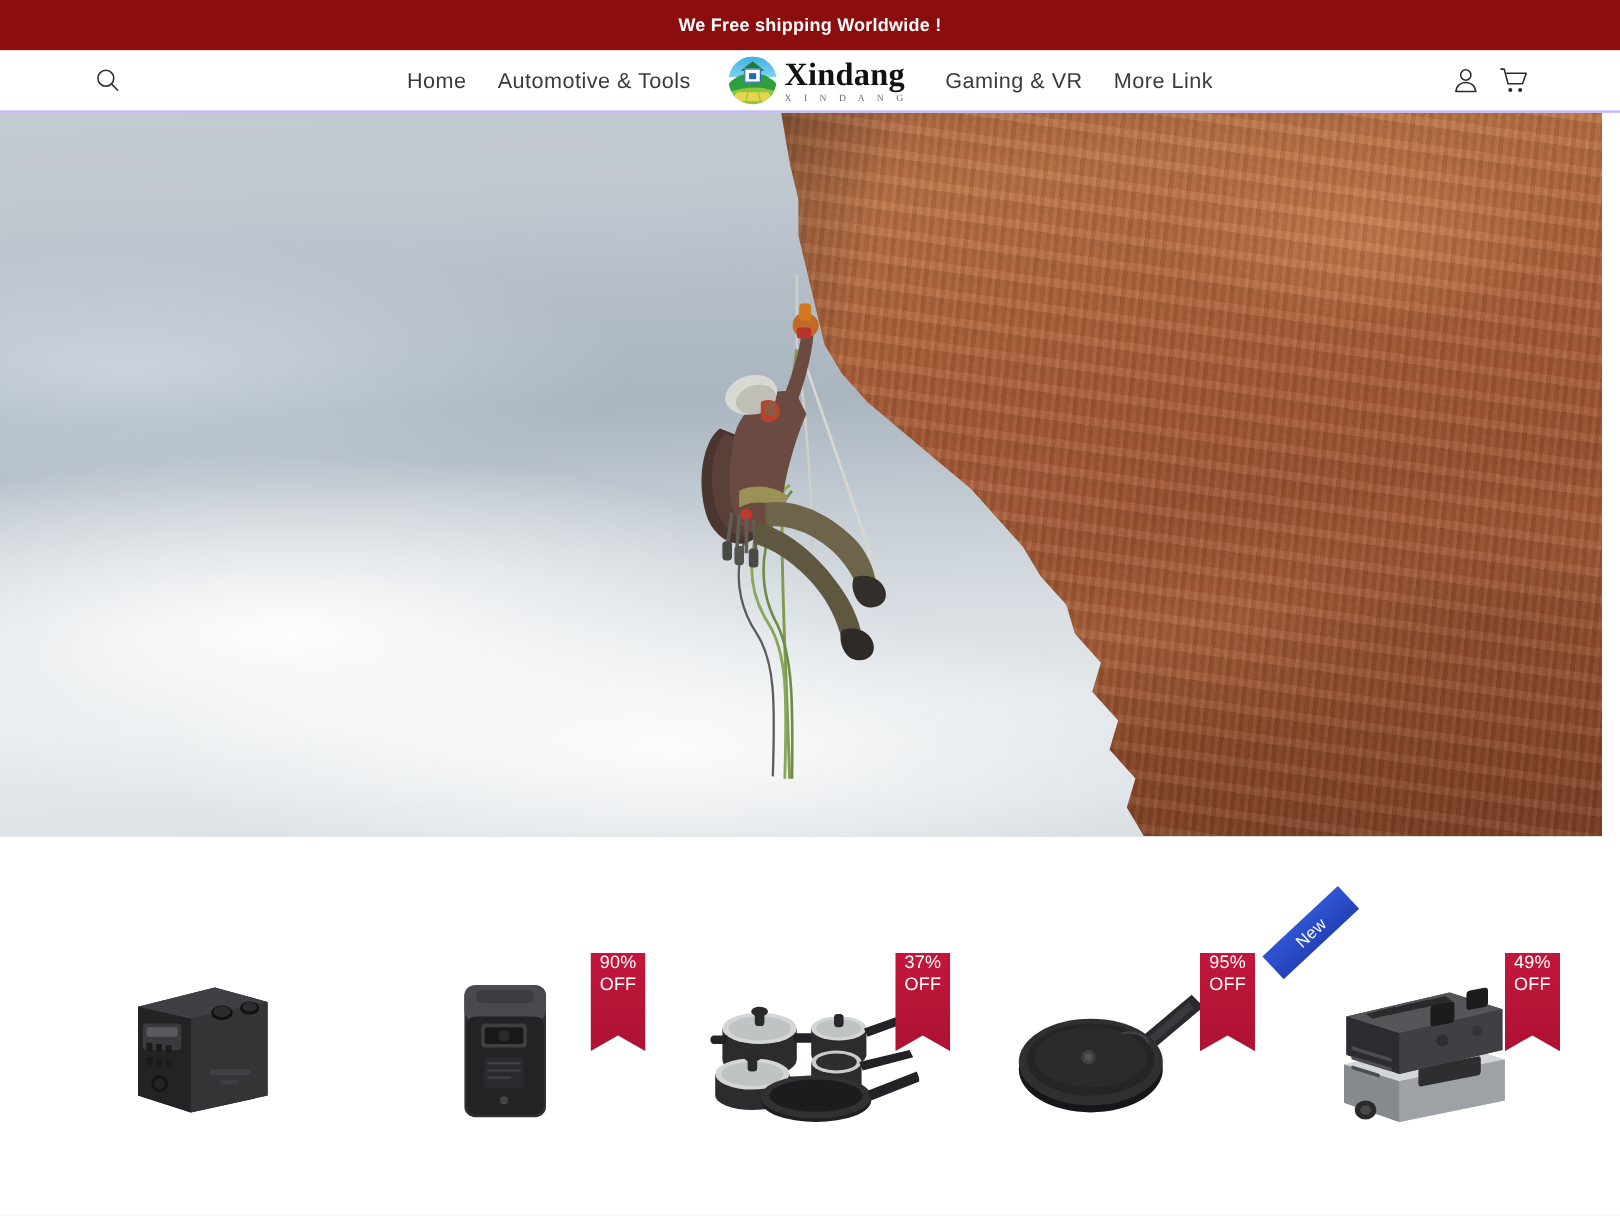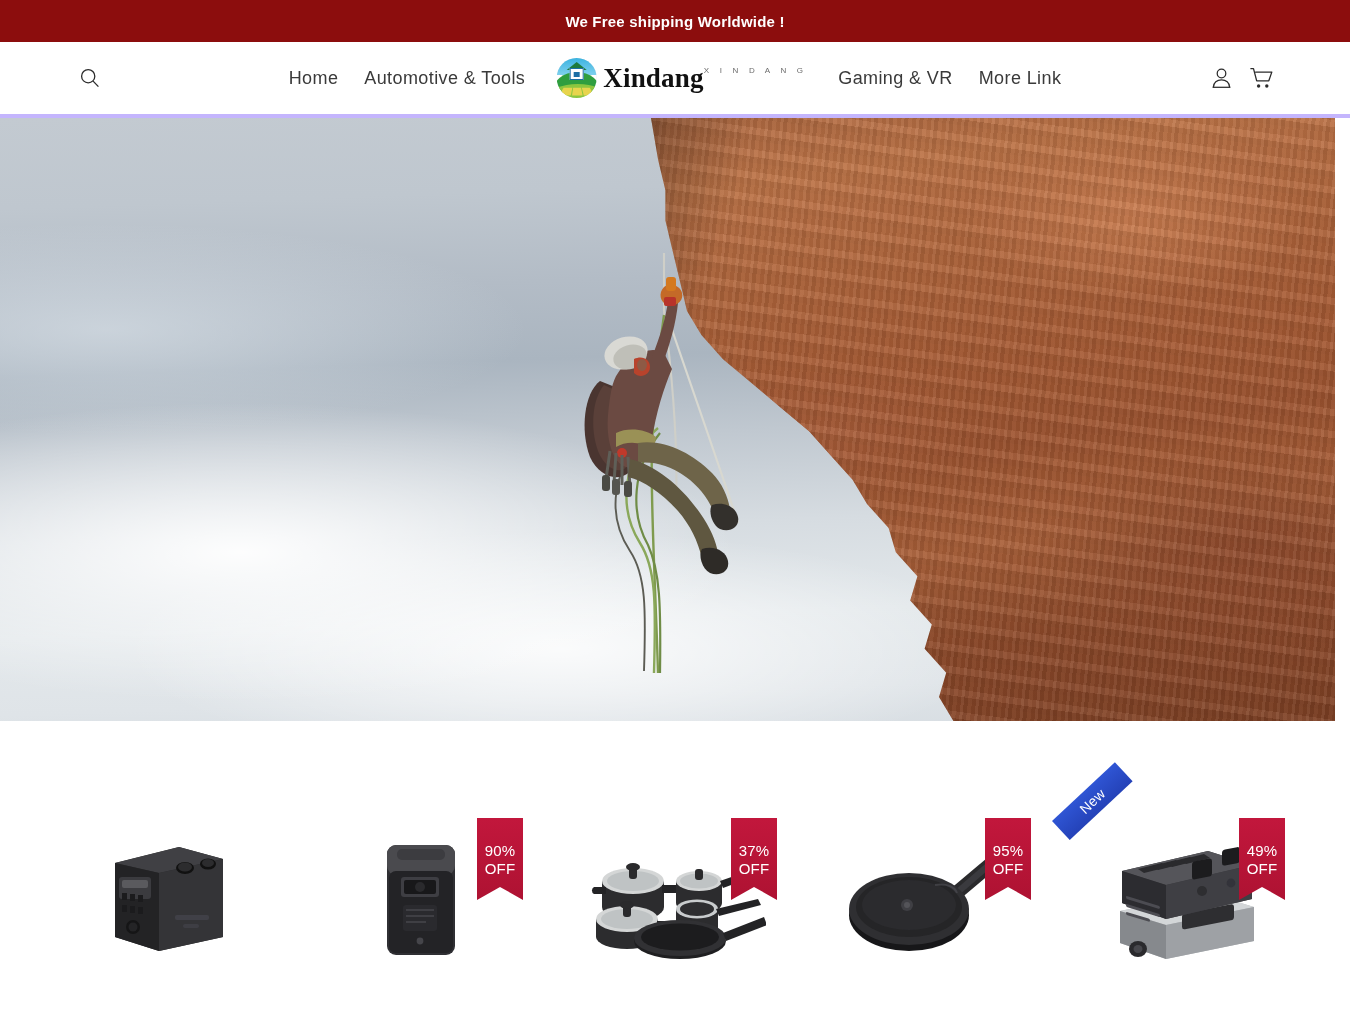--- a/index.html
+++ b/index.html
@@ -18,23 +18,23 @@
   .announce-text{
     color:#ffffff;
     font-size:15px;
     font-weight:600;
     letter-spacing:.2px;
   }
 
   
   .header{
     position:relative;
-    width:1350px; height:76px;
+    width:1350px; height:52px;
     background:#ffffff;
-    border-bottom:4px solid #c4b5fd;
+    border-bottom:2px solid #c4b5fd;
     display:flex; align-items:center;
   }
   .search-btn{
     position:absolute; left:76px; top:50%; transform:translateY(-50%);
     width:28px; height:28px;
     display:flex; align-items:center; justify-content:center;
     cursor:pointer; background:none; border:none;
   }
   .nav-center{
     position:absolute; left:50%; top:50%;
@@ -88,27 +88,27 @@
   .logo-mark .roof{
     position:absolute; left:10px; top:4px;
     width:0; height:0;
     border-left:10px solid transparent;
     border-right:10px solid transparent;
     border-bottom:8px solid #1e7a3c;
   }
   .logo-mark .win{
     position:absolute; left:17px; top:14px; width:6px; height:5px; background:#1d6fa5;
   }
-  .logo-text{ display:flex; line-height:1; }
+  .logo-text{ display:flex; flex-direction:column; line-height:1; }
   .logo-name{
     font-family:"Liberation Serif", serif;
     font-size:27px; font-weight:700; color:#111; letter-spacing:.2px;
   }
   .logo-sub{
-    font-family:Liberation Sans, sans-serif;
+    font-family:Liberation Serif, serif;
     font-size:8px; color:#6b6b6b; letter-spacing:4.2px;
     margin-top:2px; text-align:left;
   }
   .header-actions{
     position:absolute; right:76px; top:50%; transform:translateY(-50%);
     display:flex; align-items:center; gap:14px;
   }
   .icon-btn{
     width:26px; height:26px; display:flex; align-items:center; justify-content:center;
     background:none; border:none; cursor:pointer;
@@ -206,28 +206,28 @@
   .product-media{
     position:relative;
     width:100%; height:100%;
     display:flex; align-items:flex-start; justify-content:center;
     padding-top:6px;
   }
 
   
   .badge-discount{
     position:absolute;
-    top:-13px; right:25px;
+    top:-13px; right:10px;
     width:46px; height:82px;
     background:linear-gradient(180deg,#c2173c 0%,#ae1232 100%);
     color:#fff;
     font-size:15px;
     line-height:1.18;
     text-align:center;
-    padding-top:24px;
+    padding-top:0;
     letter-spacing:.2px;
     clip-path:polygon(0 0,100% 0,100% 100%,50% 84%,0 100%);
     z-index:4;
   }
   .badge-new{
     position:absolute;
     left:-4px; top:-10px;
     width:86px; height:26px;
     background:linear-gradient(180deg,#2f55d4 0%,#2442b8 100%);
     color:#fff;

